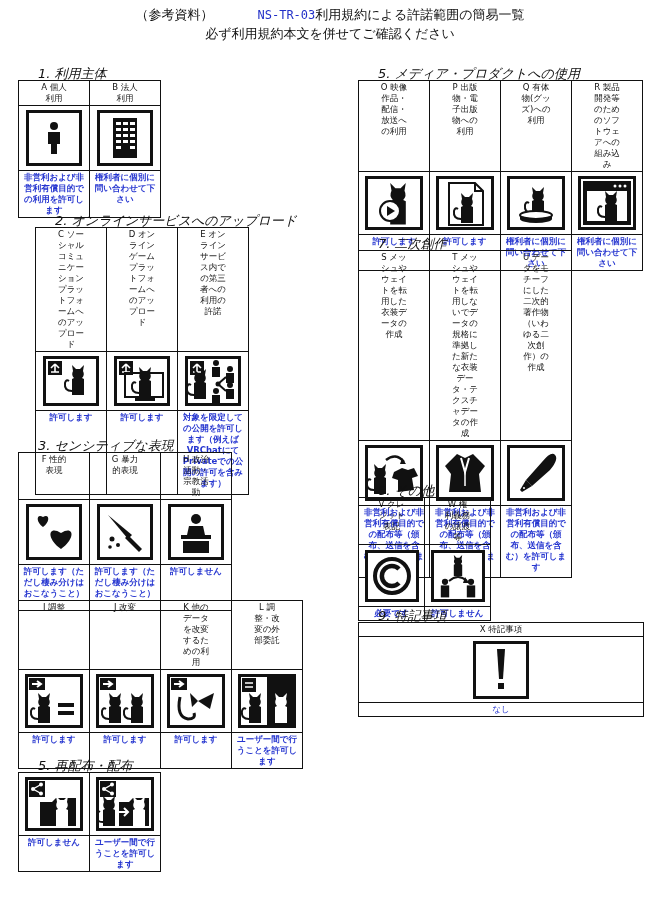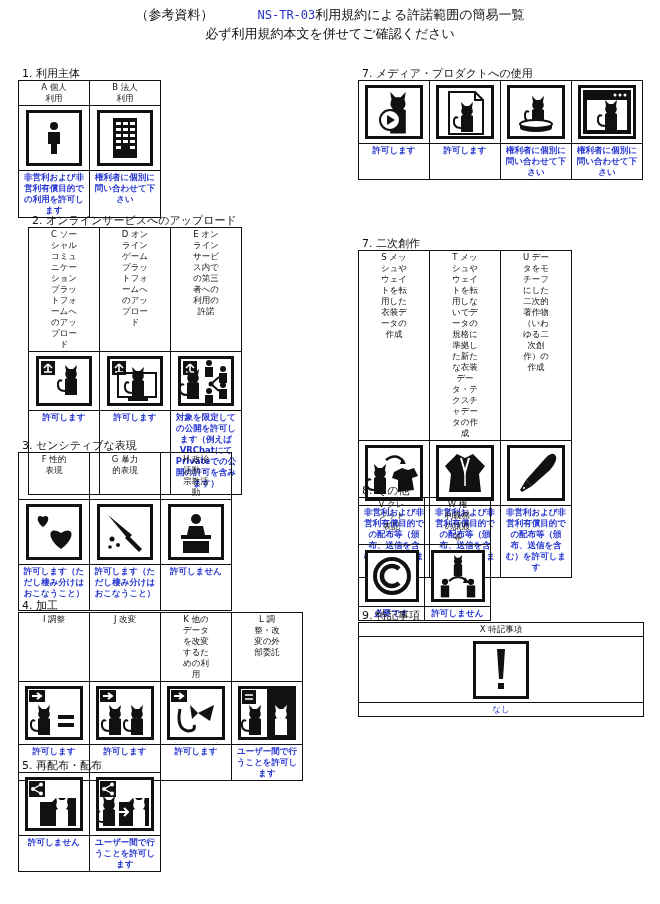--- a/index.html
+++ b/index.html
@@ -1,21 +1,21 @@
 <!DOCTYPE html>
 <html><head>
 <meta charset="utf-8">
 <style>
   html, body { margin:0; padding:0; background:#fff; }
   body { width:660px; height:904px; position:relative; overflow:hidden;
          font-family: "DejaVu Sans", sans-serif; color:#111; }
   .title { position:absolute; left:0; width:660px; text-align:center; font-size:13px; line-height:18px; }
   .title .code { color:#2230c8; font-family:"DejaVu Sans Mono", monospace; font-size:12px;margin-left:44px; }
   .sec { position:absolute; }
-  .sec-label { font-size:11px; line-height:11px; margin:0 0 1px 4px; }
+  .sec-label { font-size:13px; line-height:11px; margin:0 0 1px 20px;font-style:italic; }
   table.lt { border-collapse:collapse; table-layout:fixed; }
   table.lt td { border:1.5px solid #111; padding:0; vertical-align:top; text-align:center; }
   td.h { font-size:8.5px; line-height:11px; padding:1px 19px !important; }
   td.ic { vertical-align:middle !important; }
   td.r { color:#2636d0; font-size:8.5px; line-height:11px; font-weight:bold; padding:1px 2px !important; }
   .iconbox { margin:4px auto; border:3px solid #111; background:#fff; box-sizing:border-box;
              display:flex; align-items:center; justify-content:center; }
   .iconbox svg { display:block; }
 </style>
 </head>
@@ -100,21 +100,21 @@
           </td>
     </tr>
     <tr style="height:46px">
       <td class="r">非営利および非営利有償目的での利用を許可します</td>
       <td class="r">権利者に個別に問い合わせて下さい</td>
     </tr>
   </tbody>
     </table>
 </div>
 
-<div class="sec" style="left:28px; top:215px;">
+<div class="sec" style="left:35px; top:215px;">
   <div class="sec-label">2. オンラインサービスへのアップロード</div>
   <table class="lt">
     <colgroup>
         <col style="width:71px">
         <col style="width:71px">
         <col style="width:71px">
       </colgroup>
     <tbody>
         <tr style="height:58px">
       <td class="h">C ソーシャルコミュニケーションプラットフォームへのアップロード</td>
@@ -212,21 +212,20 @@
     <tr style="height:46px">
       <td class="r">許可します（ただし棲み分けはおこなうこと）</td>
       <td class="r">許可します（ただし棲み分けはおこなうこと）</td>
       <td class="r">許可しません</td>
     </tr>
   </tbody>
     </table>
 </div>
 
 <div class="sec" style="left:18px; top:600px;">
-  <div class="sec-label">4. 加工</div>
   <table class="lt">
     <colgroup>
         <col style="width:71px">
         <col style="width:71px">
         <col style="width:71px">
         <col style="width:71px">
       </colgroup>
     <tbody>
         <tr style="height:36px">
       <td class="h">I 調整</td>
@@ -323,29 +322,35 @@
     </tr>
     <tr style="height:36px">
       <td class="r">許可しません</td>
       <td class="r">ユーザー間で行うことを許可します</td>
     </tr>
   </tbody>
     </table>
 </div>
 
 <div class="sec" style="left:358px; top:68px;">
-  <div class="sec-label">7. メディア・プロダクトへの使用</div>
-  <table class="lt">
-    <colgroup>
-        <col style="width:71px">
-        <col style="width:71px">
-        <col style="width:71px">
-        <col style="width:71px">
-      </colgroup>
-    <tbody>
+  <div class="sec-label">5. メディア・プロダクトへの使用</div>
+  <table class="lt">
+    <colgroup>
+        <col style="width:71px">
+        <col style="width:71px">
+        <col style="width:71px">
+        <col style="width:71px">
+      </colgroup>
+    <tbody>
+        <tr style="height:46px">
+      <td class="h">O 映像作品・配信・放送への利用</td>
+      <td class="h">P 出版物・電子出版物への利用</td>
+      <td class="h">Q 有体物(グッズ)への利用</td>
+      <td class="h">R 製品開発等のためのソフトウェアへの組み込み</td>
+    </tr>
     <tr style="height:62px">
       <td class="ic">
             <div class="iconbox" style="width:58px;height:54px">
         <svg width="52" height="48" viewBox="0 0 52 48">
                 <g transform="translate(30,30) scale(1.3)">
                   <path d="M-5,-14 L-6,-20 L-2,-16 L2,-16 L6,-20 L5,-14 Q7,-10 4,-7 L6,-6 L6,12 L-6,12 L-6,-6 L-4,-7 Q-7,-10 -5,-14 Z" fill="#111"></path>
                 </g>
                 <circle cx="22" cy="32" r="10" fill="#fff" stroke="#111" stroke-width="2"></circle>
                 <path d="M19,27 L27,32 L19,37 Z" fill="#111"></path>
               </svg>

